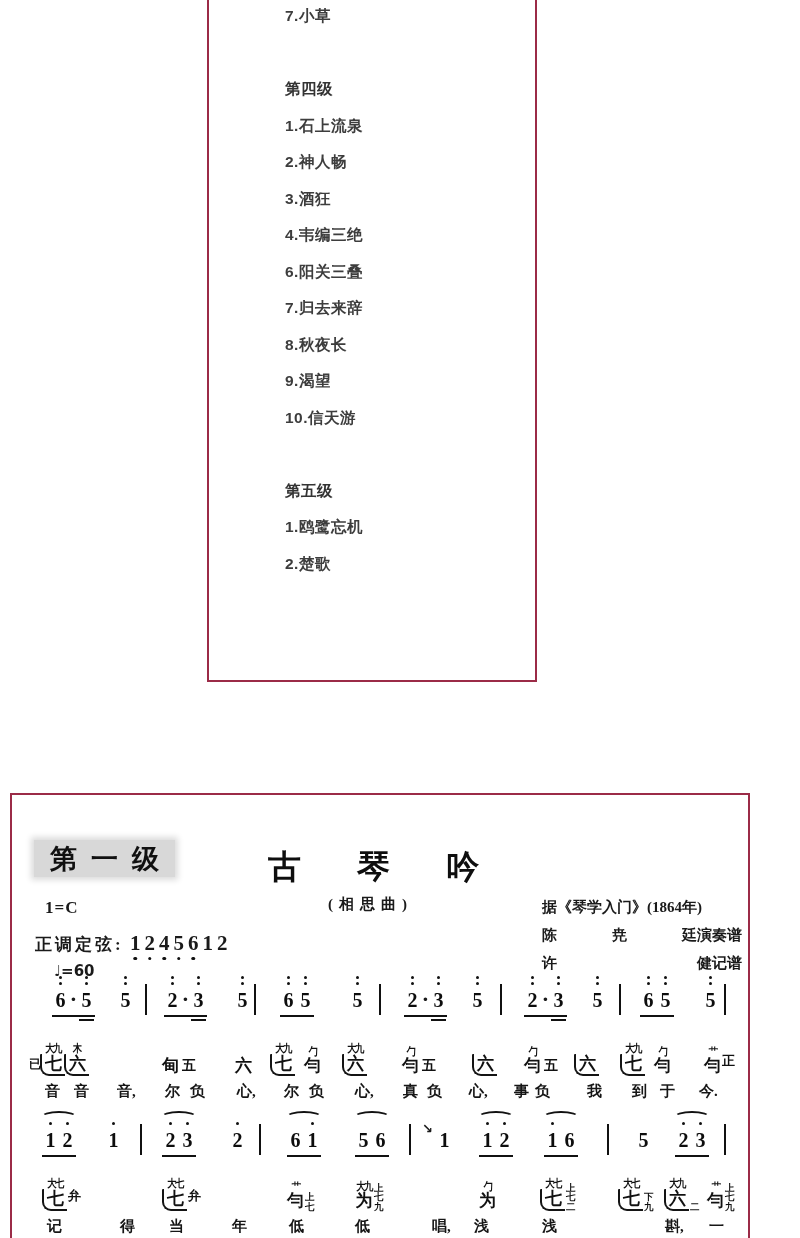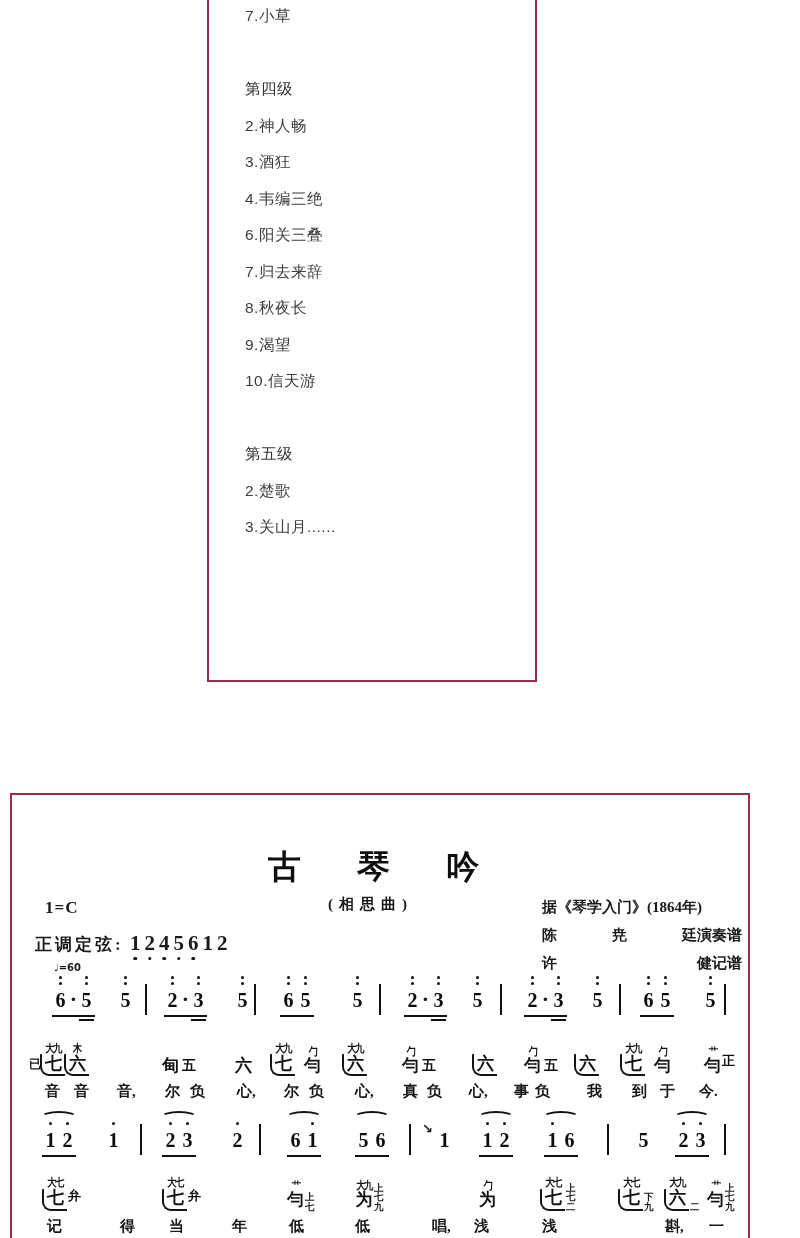--- a/index.html
+++ b/index.html
@@ -1,39 +1,39 @@
 <!DOCTYPE html>
 <html><head>
 <meta charset="utf-8">
 <style>
   html,body{margin:0;padding:0;background:#fff;}
   .page{position:relative;width:800px;height:1238px;background:#ffffff;overflow:hidden;
         font-family:"Liberation Sans",sans-serif;color:#1a1a1a;}
   
   .list-box{position:absolute;left:207px;top:0;width:330px;height:682px;box-sizing:border-box;
             border-left:2px solid #9b2b47;border-right:2px solid #9b2b47;border-bottom:2px solid #9b2b47;}
-  .list-rows{padding:6px 0 0 36px;}
+  .list-rows{padding:6px 0 0 76px;font-weight:bold;}
   .lrow{height:36.5px;font-size:15.5px;color:#3d3d3d;letter-spacing:.5px;white-space:nowrap;}
   .lrow.header{color:#343434;}
   
   .score-box{position:absolute;left:10px;top:793px;width:740px;height:445px;box-sizing:border-box;
              border:2px solid #9b2b47;border-bottom:none;font-family:"Liberation Serif",serif;}
   .badge{position:absolute;left:22px;top:45px;width:141px;height:37px;background:#d8d8d8;
          box-shadow:0 0 6px 3px #dcdcdc;display:flex;align-items:center;justify-content:center;}
   .badge span{font-weight:bold;font-size:27px;letter-spacing:14px;margin-right:-14px;color:#101010;}
   .stitle{position:absolute;left:256px;top:50px;font-weight:bold;font-size:33px;letter-spacing:56px;
           white-space:nowrap;color:#0e0e0e;}
   .ssub{position:absolute;left:316px;top:100px;font-weight:bold;font-size:15px;letter-spacing:6px;white-space:nowrap;}
   .skey{position:absolute;left:33px;top:103px;font-weight:bold;font-size:17px;letter-spacing:1px;}
   .stuning{position:absolute;left:23px;top:136px;font-weight:bold;font-size:17px;white-space:nowrap;}
   .stuning .tlabel{letter-spacing:3px;}
   .tun{position:relative;display:inline-block;font-size:21px;font-weight:bold;margin:0 2px;}
   .tun.ud:after{content:"";position:absolute;left:50%;bottom:-4px;width:3.5px;height:3.5px;
                 background:#111;border-radius:50%;transform:translateX(-50%);}
-  .stempo{position:absolute;left:42px;top:167px;font-weight:bold;font-size:10px;
+  .stempo{position:absolute;left:42px;top:167px;font-weight:bold;font-size:15px;
           font-family:"DejaVu Sans","Liberation Serif",serif;text-align:center;}
   .credits{position:absolute;left:530px;top:103px;width:200px;font-weight:bold;font-size:15px;}
   .credit-row{display:flex;justify-content:space-between;margin-bottom:9px;white-space:nowrap;}
   
   .score-area{position:absolute;left:0;top:0;right:0;bottom:0;}
   .sys,.tabrow,.lyrrow{position:absolute;left:0;right:0;}
   .sys{height:26px;}
   .grp{position:absolute;display:flex;align-items:flex-end;height:26px;}
   .note{position:relative;width:17px;text-align:center;font-weight:bold;font-size:20px;line-height:26px;color:#0d0d0d;}
   .od{position:absolute;left:0;right:0;bottom:100%;display:flex;flex-direction:column;align-items:center;gap:2.5px;padding-bottom:2px;}
@@ -65,36 +65,40 @@
 </head>
 <body>
 
 <div class="page">
 
   <div class="list-box">
     <div class="list-rows" id="list-rows">
         <div class="lrow item">7.小草</div>
         <div class="lrow gap"></div>
         <div class="lrow header">第四级</div>
+        <div class="lrow item">1.石上流泉</div>
         <div class="lrow item">2.神人畅</div>
         <div class="lrow item">3.酒狂</div>
         <div class="lrow item">4.韦编三绝</div>
         <div class="lrow item">6.阳关三叠</div>
         <div class="lrow item">7.归去来辞</div>
         <div class="lrow item">8.秋夜长</div>
         <div class="lrow item">9.渴望</div>
         <div class="lrow item">10.信天游</div>
         <div class="lrow gap"></div>
         <div class="lrow header">第五级</div>
+        <div class="lrow item">1.鸥鹭忘机</div>
         <div class="lrow item">2.楚歌</div>
-        <div class="lrow item">3.关山月......</div>
       </div>
   </div>
 
   <div class="score-box">
+    <div class="badge">
+      <span>第一级</span>
+    </div>
     <div class="stitle">古琴吟</div>
     <div class="ssub">(相思曲)</div>
     <div class="skey">1=C</div>
     <div class="stuning">
       <span class="tlabel">正调定弦:</span>
       <span id="tuning-digits"><span class="tun ud">1</span><span class="tun ud">2</span><span class="tun ud">4</span><span class="tun ud">5</span><span class="tun ud">6</span><span class="tun">1</span><span class="tun">2</span></span>
     </div>
     <div class="stempo">♩=60</div>
     <div class="credits">
       <div class="credit-row">
@@ -407,21 +411,21 @@
             <span class="note">2<i class="od">
                 <b class="odot"></b>
               </i></span>
             <span class="note">3<i class="od">
                 <b class="odot"></b>
               </i></span>
             <i class="beam"></i>
           </div>
           <div class="bar" style="left: 712px;"></div>
         </div>
-        <div class="tabrow" style="top: 370px; font-family: Liberation Mono, monospace;">
+        <div class="tabrow" style="top: 370px;">
           <div class="tcell" style="left: 30px;">
             <span class="tmain">
               <span class="tt">大七</span>
               <span class="tb wrap">七</span>
             </span>
             <span class="trs">弁</span>
           </div>
           <div class="tcell" style="left: 150px;">
             <span class="tmain">
               <span class="tt">大七</span>

